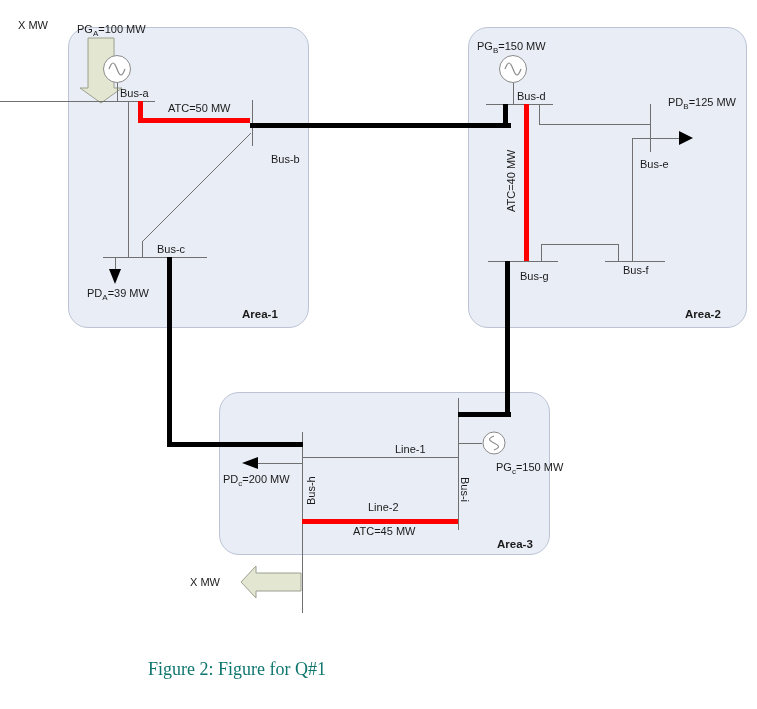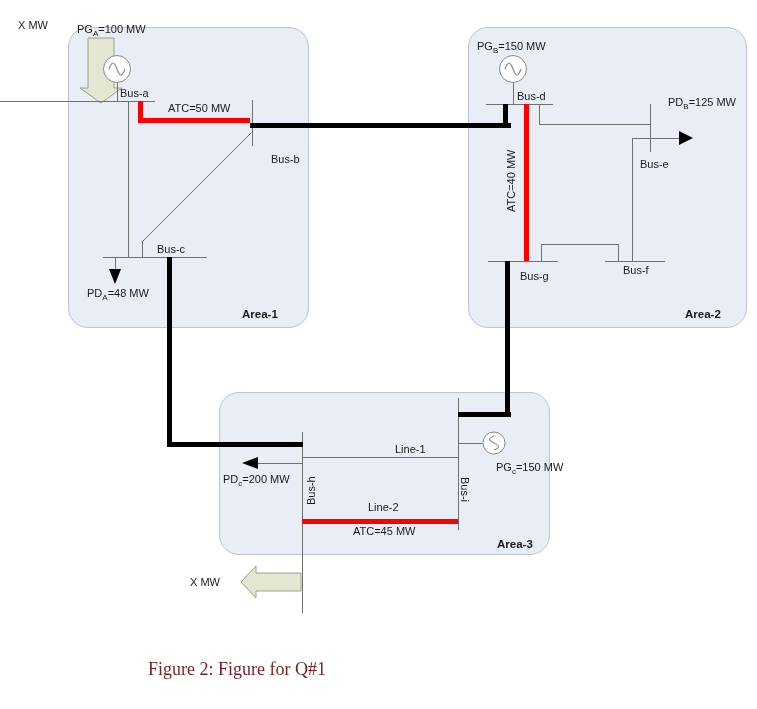--- a/index.html
+++ b/index.html
@@ -12,21 +12,21 @@
   .lbl{position:absolute;font-size:11px;line-height:1.15;white-space:nowrap;}
   .lbl sub{font-size:8px;line-height:0;}
   .bold{font-weight:bold;font-size:11.5px;}
   .rot-ccw{transform:rotate(-90deg);transform-origin:0 0;}
   .rot-cw{transform:rotate(90deg);transform-origin:0 0;}
   .tri{position:absolute;width:0;height:0;}
   .tri-down{border-left:6px solid transparent;border-right:6px solid transparent;border-top:15px solid #000;}
   .tri-right{border-top:7px solid transparent;border-bottom:7px solid transparent;border-left:14px solid #000;}
   .tri-left{border-top:6px solid transparent;border-bottom:6px solid transparent;border-right:16px solid #000;}
   .svgabs{position:absolute;overflow:visible;}
-  .caption{position:absolute;font-family:"Liberation Serif",serif;font-size:18px;color:#7f1d1d;white-space:nowrap;}
+  .caption{position:absolute;font-family:"Liberation Serif",serif;font-size:18px;color:#0f766e;white-space:nowrap;}
 </style>
 </head>
 <body>
 
 <div class="canvas">
 
   <div class="area" style="left:68px;top:27px;width:241px;height:301px;"></div>
   <div class="area" style="left:468px;top:27px;width:279px;height:301px;"></div>
   <div class="area" style="left:219px;top:392px;width:331px;height:163px;"></div>
 
@@ -97,21 +97,21 @@
   </svg>
 
   <div class="lbl" style="left:18px;top:19px;">X MW</div>
   <div class="lbl" style="left:190px;top:576px;">X MW</div>
 
   <div class="lbl" style="left:77px;top:23px;"><span>PG</span><sub>A</sub><span>=100 MW</span></div>
   <div class="lbl" style="left:120px;top:87px;">Bus-a</div>
   <div class="lbl" style="left:168px;top:102px;text-align:center;">ATC=50 MW</div>
   <div class="lbl" style="left:223px;top:153px;margin-left:48px;">Bus-b</div>
   <div class="lbl" style="left:157px;top:243px;">Bus-c</div>
-  <div class="lbl" style="left:87px;top:287px;"><span>PD</span><sub>A</sub><span>=48 MW</span></div>
+  <div class="lbl" style="left:87px;top:287px;"><span>PD</span><sub>A</sub><span>=39 MW</span></div>
   <div class="lbl bold" style="left:242px;top:308px;">Area-1</div>
 
   <div class="lbl" style="left:477px;top:40px;"><span>PG</span><sub>B</sub><span>=150 MW</span></div>
   <div class="lbl" style="left:517px;top:90px;">Bus-d</div>
   <div class="lbl" style="left:668px;top:96px;"><span>PD</span><sub>B</sub><span>=125 MW</span></div>
   <div class="lbl" style="left:640px;top:158px;">Bus-e</div>
   <div class="lbl rot-ccw" style="left:505px;top:212px;">ATC=40 MW</div>
   <div class="lbl" style="left:520px;top:270px;">Bus-g</div>
   <div class="lbl" style="left:623px;top:264px;">Bus-f</div>
   <div class="lbl bold" style="left:685px;top:308px;">Area-2</div>

